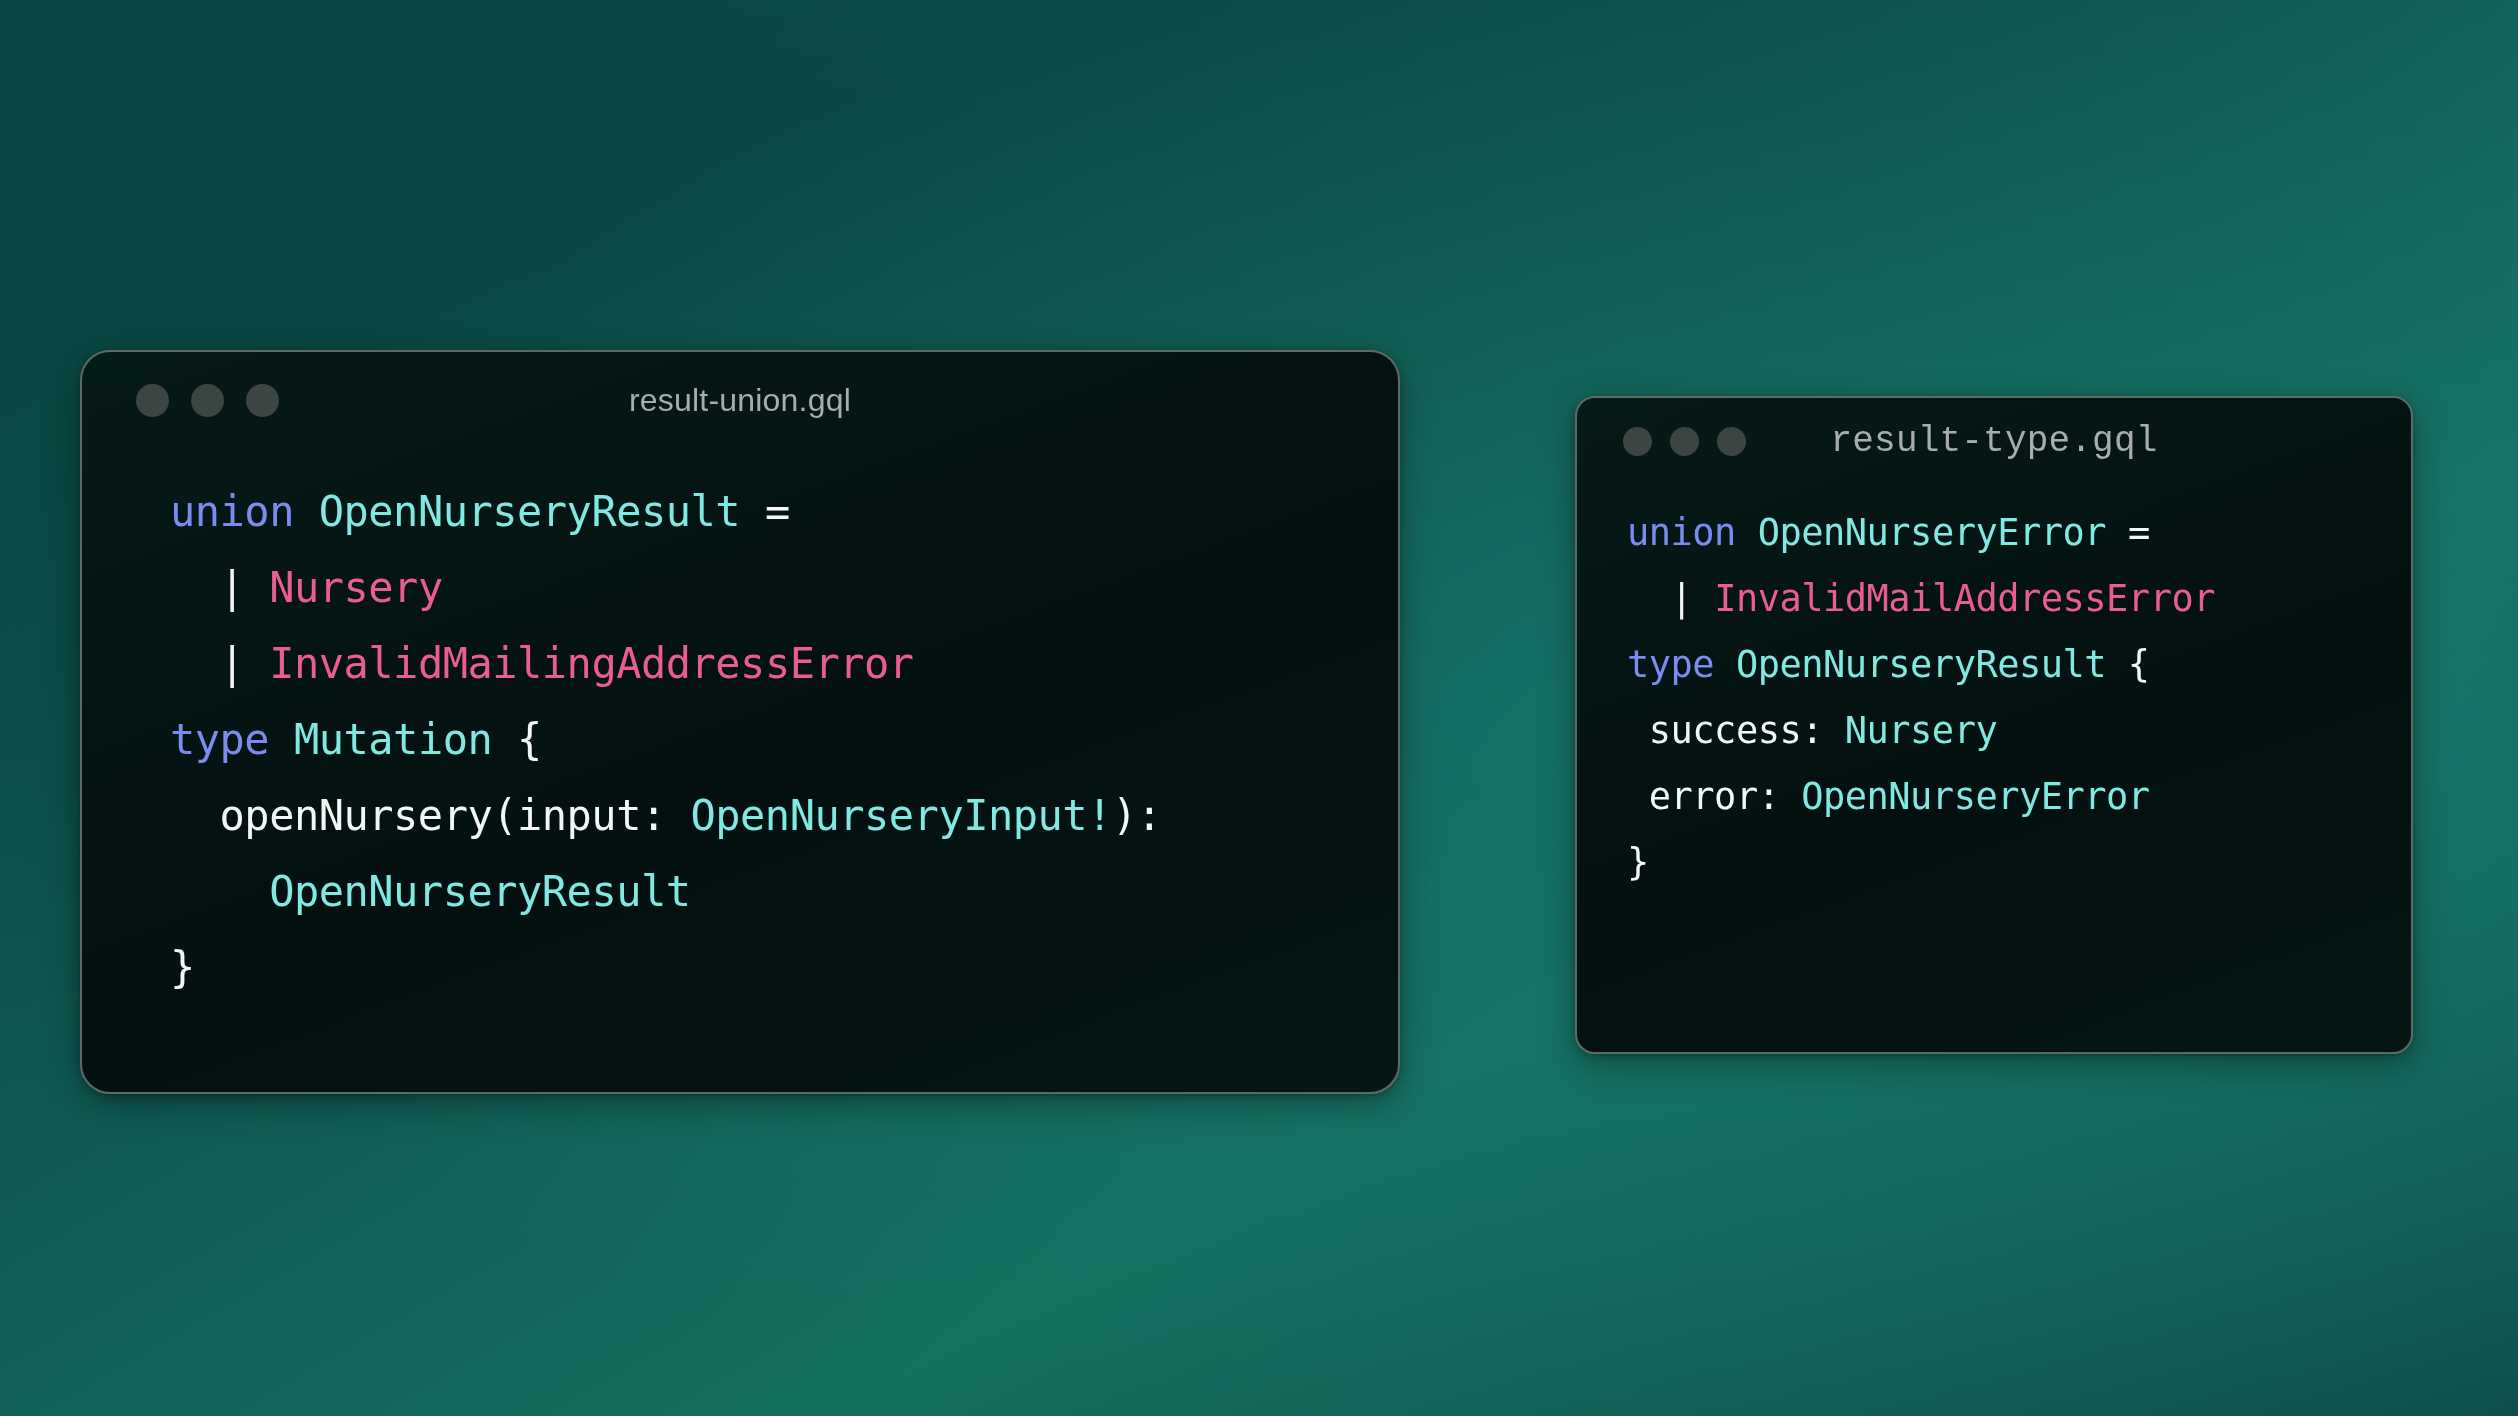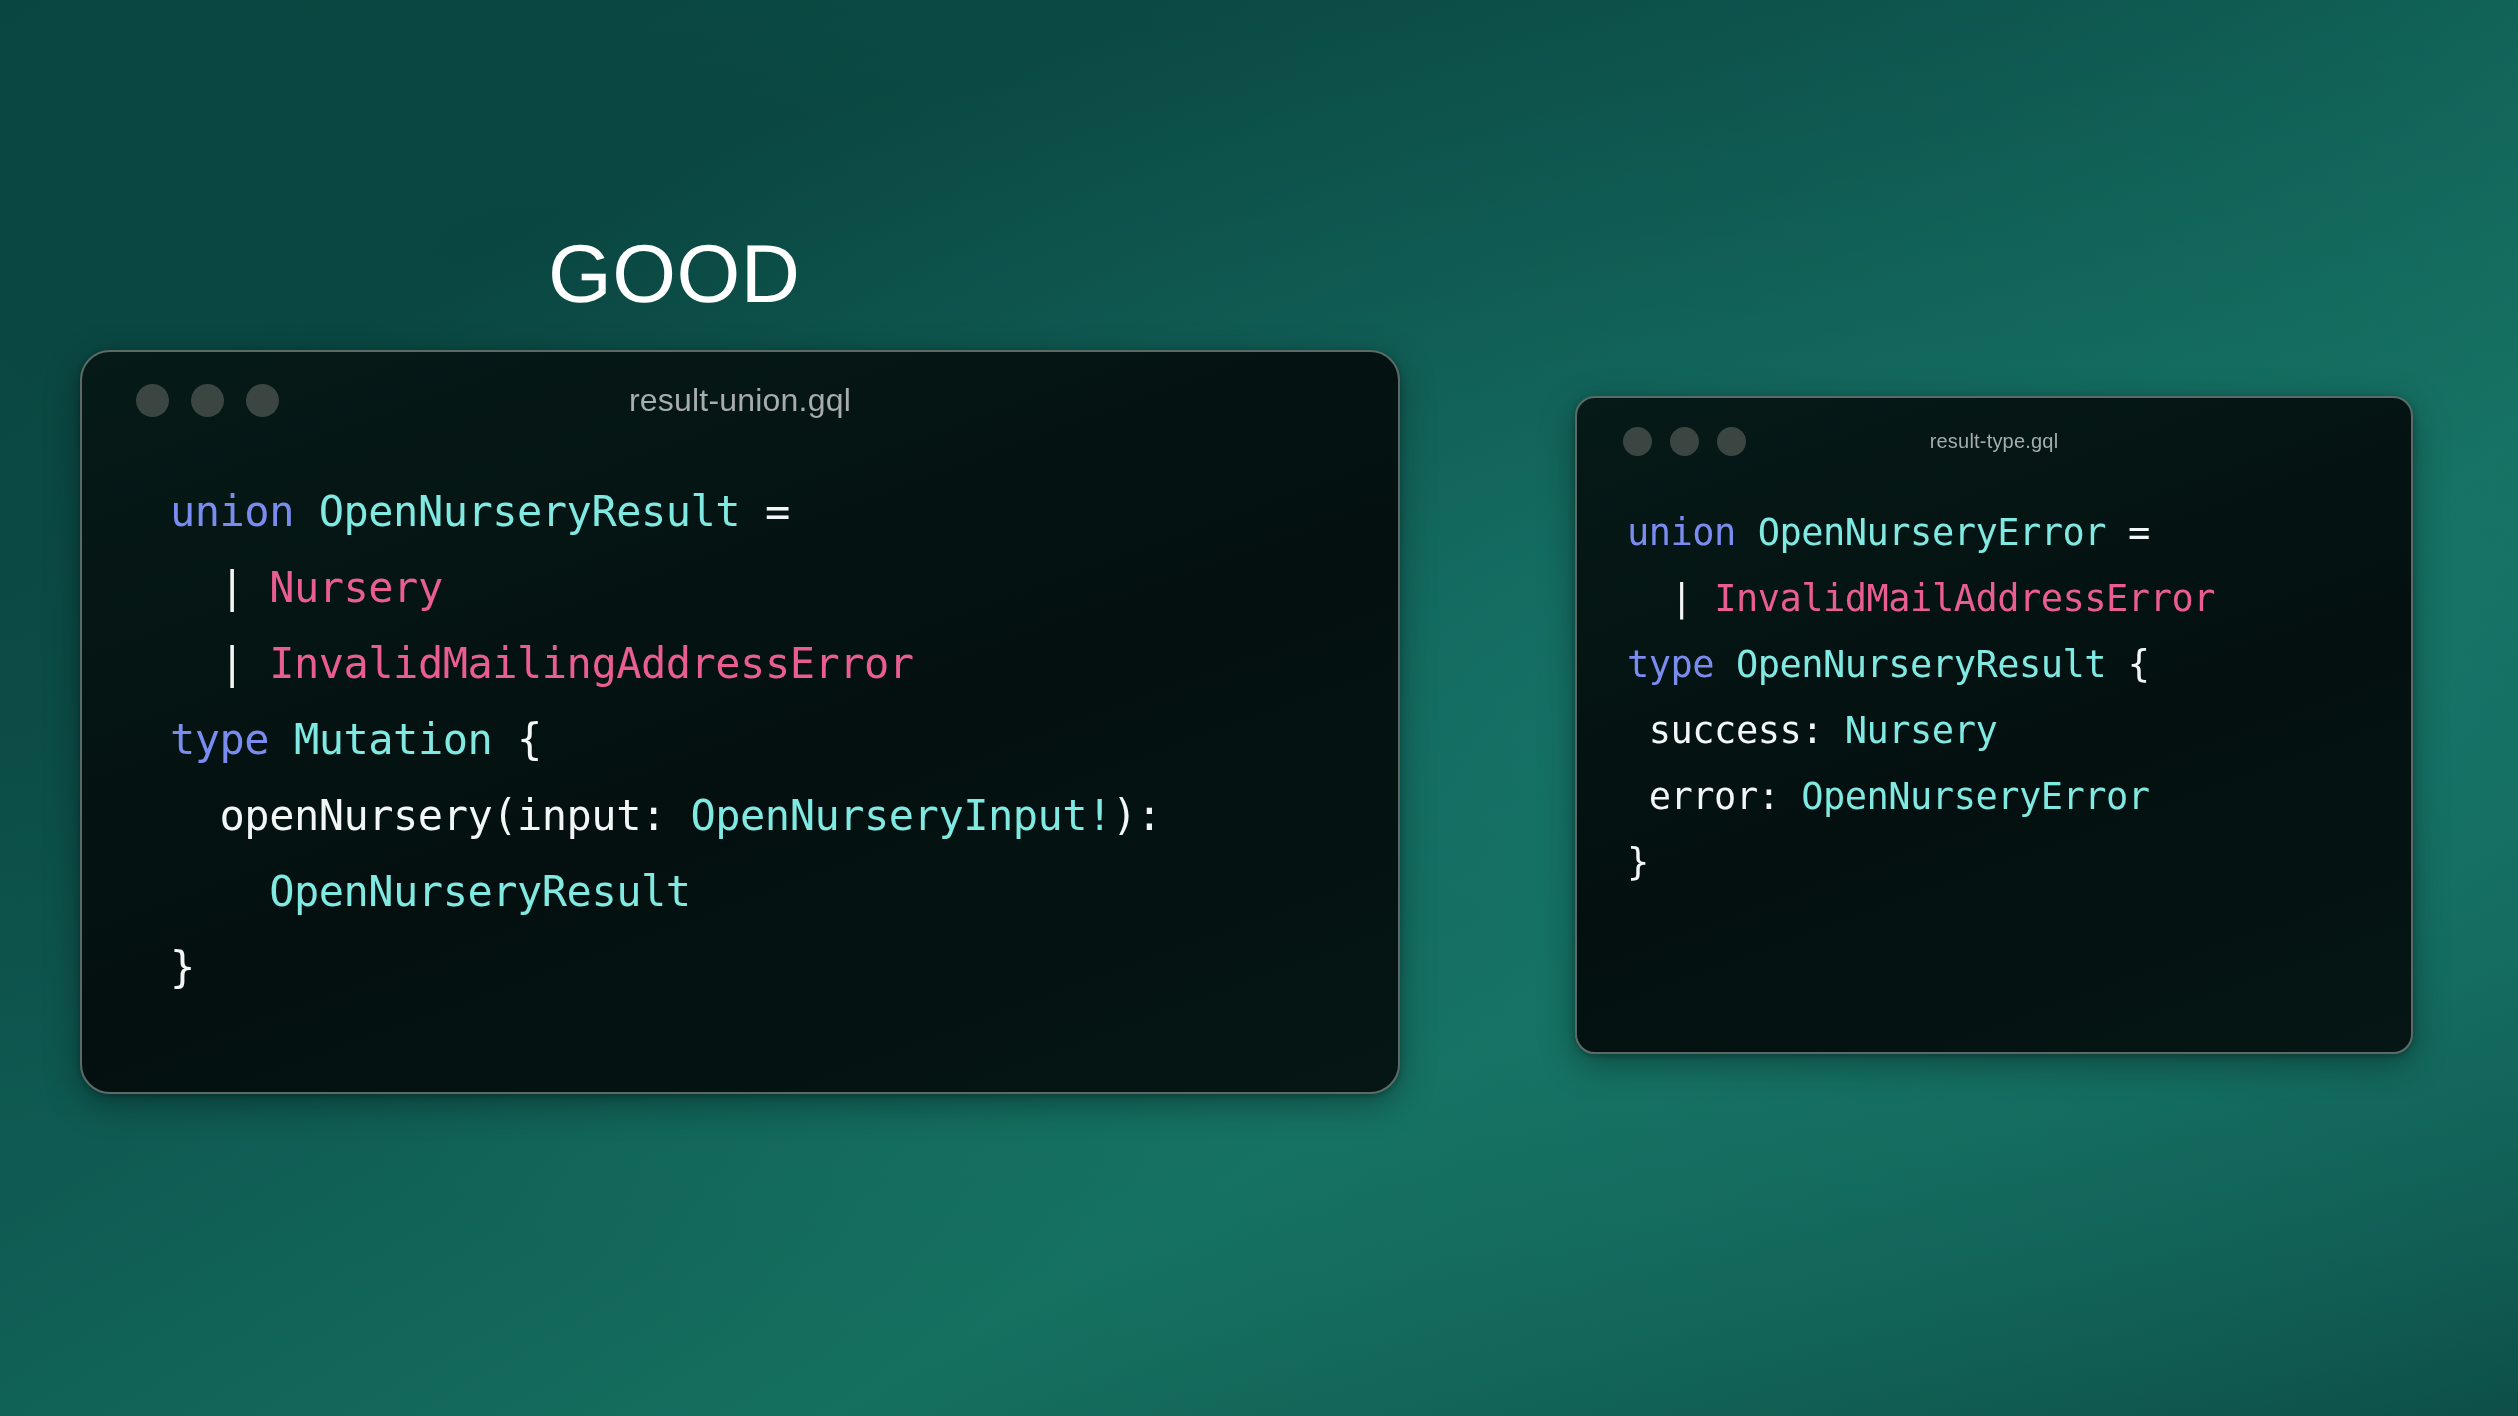--- a/index.html
+++ b/index.html
@@ -119,21 +119,22 @@
     right: 0;
     text-align: center;
     color: #a7acac;
     font-family: "Liberation Sans", sans-serif;
     font-size: 32px;
     letter-spacing: 0.2px;
     pointer-events: none;
   }
 
   #card-right .card-filename {
-    font-size: 20px;
+    font-size: 36px;
+    font-family: Liberation Mono, monospace;
   }
 
   .code-body {
     font-family: "DejaVu Sans Mono", "Liberation Mono", monospace;
     white-space: pre;
     padding: 26px 16px 0 88px;
     font-size: 42px;
     line-height: 76px;
     letter-spacing: -0.5px;
     color: #f2f6f5;
@@ -149,21 +150,20 @@
   .t-kw   { color: #7b8cf0; }
   .t-type { color: #7fe9e2; }
   .t-mem  { color: #ea5d90; }
   .t-pun  { color: #f2f6f5; }
 </style>
 <style>.t-kw{color:#7b8cf0;}.t-type{color:#7fe9e2;}.t-mem{color:#ea5d90;}.t-pun{color:#f2f6f5;}.code-body{color:#f2f6f5;}.card-filename{color:#a7acac;}.dot{background:#3b4643;}.heading{color:#ffffff;}</style></head>
 <body>
 
 <div class="stage">
 
-  <div class="heading" id="heading-good">GOOD</div>
 
   <div class="code-card" id="card-left">
 
     <div class="card-titlebar">
       <div class="dots">
         <span class="dot"></span>
         <span class="dot"></span>
         <span class="dot"></span>
       </div>
       <div class="card-filename">result-union.gql</div>

